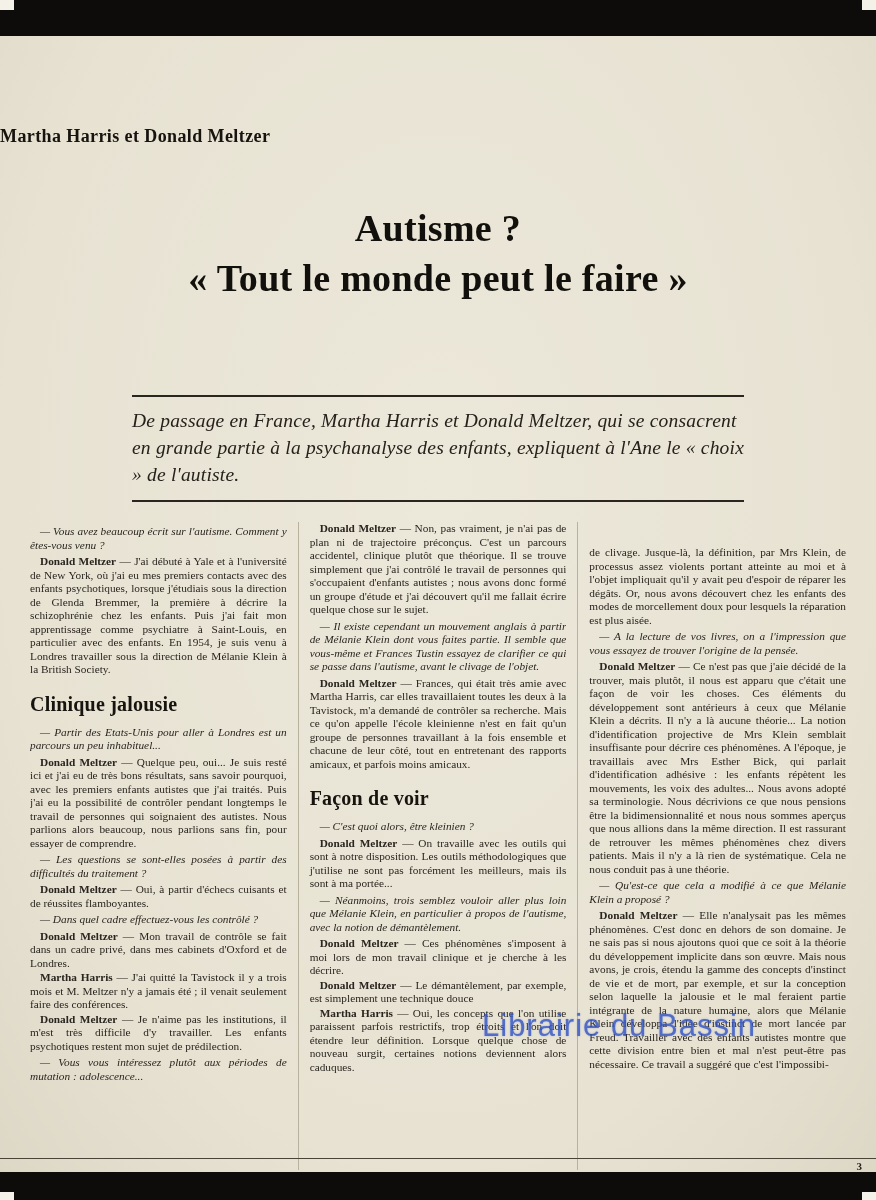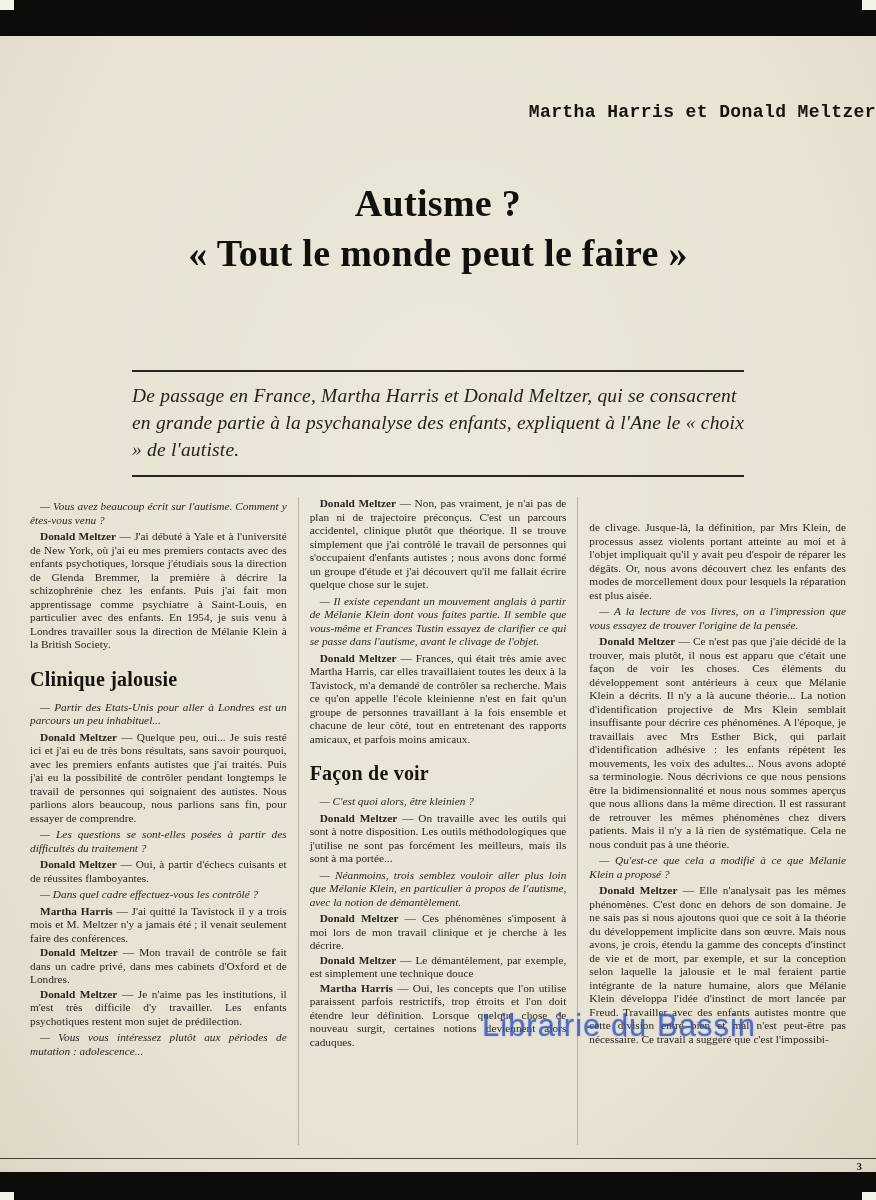--- a/index.html
+++ b/index.html
@@ -16,22 +16,22 @@
   .scan-corner.tl{left:0;top:0;width:14px;height:10px;}
   .scan-corner.tr{right:0;top:0;width:14px;height:10px;}
   .scan-corner.bl{left:0;bottom:0;width:14px;height:8px;}
   .scan-corner.br{right:0;bottom:0;width:14px;height:8px;}
 
   .paper{position:absolute;left:0;top:36px;width:876px;height:1136px;
     background:radial-gradient(ellipse at 50% 40%, #ece8da 0%, #e7e2d2 70%, #ddd8c6 100%);
   }
 
   .byline{
-    margin-top:66px;text-align:right;font-weight:bold;font-size:18px;
-    letter-spacing:.4px;color:#17130f;font-family:Liberation Mono, monospace;
+    margin-top:90px;text-align:left;font-weight:bold;font-size:18px;
+    letter-spacing:.4px;color:#17130f;
   }
   .main-title{
     margin:56px 0 0 0;text-align:center;font-weight:bold;color:#12100c;
     font-size:38px;line-height:50px;letter-spacing:.3px;
   }
 
   .lede-block{
     width:612px;margin:92px auto 0 auto;
   }
   .rule{border:none;border-top:2px solid #2a251e;margin:0;}
@@ -92,22 +92,22 @@
   <div class="columns">
     <div class="col">
         <p class="q">— Vous avez beaucoup écrit sur l'autisme. Comment y êtes-vous venu ?</p>
         <p class="a"><b class="speaker">Donald Meltzer</b> — J'ai débuté à Yale et à l'université de New York, où j'ai eu mes premiers contacts avec des enfants psychotiques, lorsque j'étudiais sous la direction de Glenda Bremmer, la première à décrire la schizophrénie chez les enfants. Puis j'ai fait mon apprentissage comme psychiatre à Saint-Louis, en particulier avec des enfants. En 1954, je suis venu à Londres travailler sous la direction de Mélanie Klein à la British Society.</p>
         <h2 class="sect">Clinique jalousie</h2>
         <p class="q">— Partir des Etats-Unis pour aller à Londres est un parcours un peu inhabituel...</p>
         <p class="a"><b class="speaker">Donald Meltzer</b> — Quelque peu, oui... Je suis resté ici et j'ai eu de très bons résultats, sans savoir pourquoi, avec les premiers enfants autistes que j'ai traités. Puis j'ai eu la possibilité de contrôler pendant longtemps le travail de personnes qui soignaient des autistes. Nous parlions alors beaucoup, nous parlions sans fin, pour essayer de comprendre.</p>
         <p class="q">— Les questions se sont-elles posées à partir des difficultés du traitement ?</p>
         <p class="a"><b class="speaker">Donald Meltzer</b> — Oui, à partir d'échecs cuisants et de réussites flamboyantes.</p>
         <p class="q">— Dans quel cadre effectuez-vous les contrôlé ?</p>
+        <p class="a"><b class="speaker">Donald Meltzer</b> — Mon travail de contrôle se fait dans un cadre privé, dans mes cabinets d'Oxford et de Londres.</p>
         <p class="a"><b class="speaker">Martha Harris</b> — J'ai quitté la Tavistock il y a trois mois et M. Meltzer n'y a jamais été ; il venait seulement faire des conférences.</p>
-        <p class="a"><b class="speaker">Donald Meltzer</b> — Mon travail de contrôle se fait dans un cadre privé, dans mes cabinets d'Oxford et de Londres.</p>
         <p class="a"><b class="speaker">Donald Meltzer</b> — Je n'aime pas les institutions, il m'est très difficile d'y travailler. Les enfants psychotiques restent mon sujet de prédilection.</p>
         <p class="q">— Vous vous intéressez plutôt aux périodes de mutation : adolescence...</p>
       </div>
     <div class="col">
         <p class="a"><b class="speaker">Donald Meltzer</b> — Non, pas vraiment, je n'ai pas de plan ni de trajectoire préconçus. C'est un parcours accidentel, clinique plutôt que théorique. Il se trouve simplement que j'ai contrôlé le travail de personnes qui s'occupaient d'enfants autistes ; nous avons donc formé un groupe d'étude et j'ai découvert qu'il me fallait écrire quelque chose sur le sujet.</p>
         <p class="q">— Il existe cependant un mouvement anglais à partir de Mélanie Klein dont vous faites partie. Il semble que vous-même et Frances Tustin essayez de clarifier ce qui se passe dans l'autisme, avant le clivage de l'objet.</p>
         <p class="a"><b class="speaker">Donald Meltzer</b> — Frances, qui était très amie avec Martha Harris, car elles travaillaient toutes les deux à la Tavistock, m'a demandé de contrôler sa recherche. Mais ce qu'on appelle l'école kleinienne n'est en fait qu'un groupe de personnes travaillant à la fois ensemble et chacune de leur côté, tout en entretenant des rapports amicaux, et parfois moins amicaux.</p>
         <h2 class="sect">Façon de voir</h2>
         <p class="q">— C'est quoi alors, être kleinien ?</p>
         <p class="a"><b class="speaker">Donald Meltzer</b> — On travaille avec les outils qui sont à notre disposition. Les outils méthodologiques que j'utilise ne sont pas forcément les meilleurs, mais ils sont à ma portée...</p>

